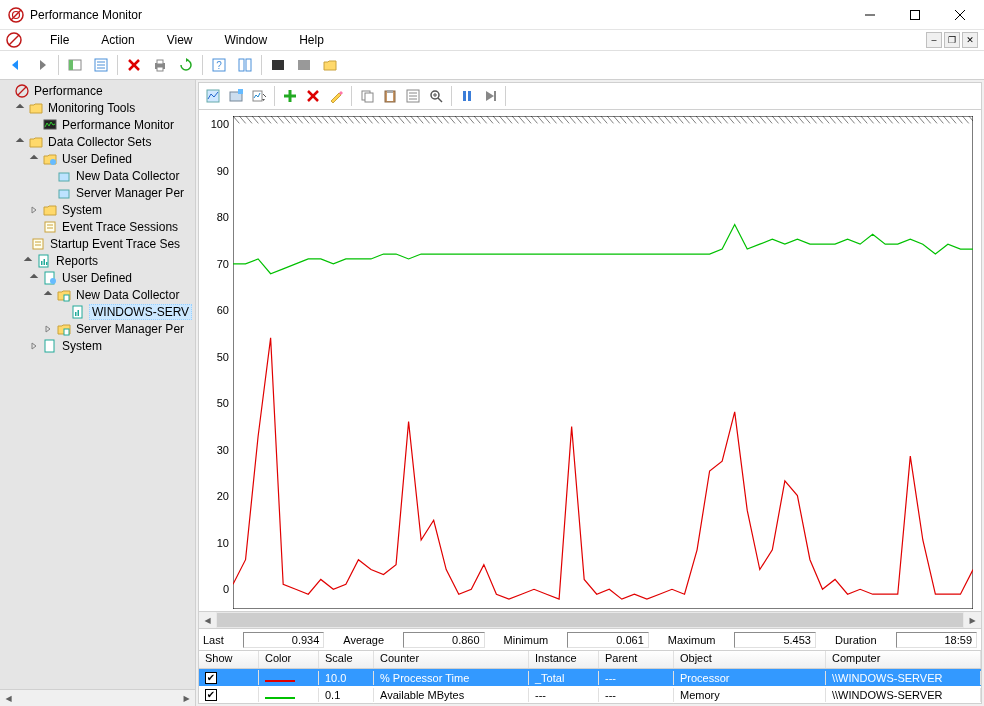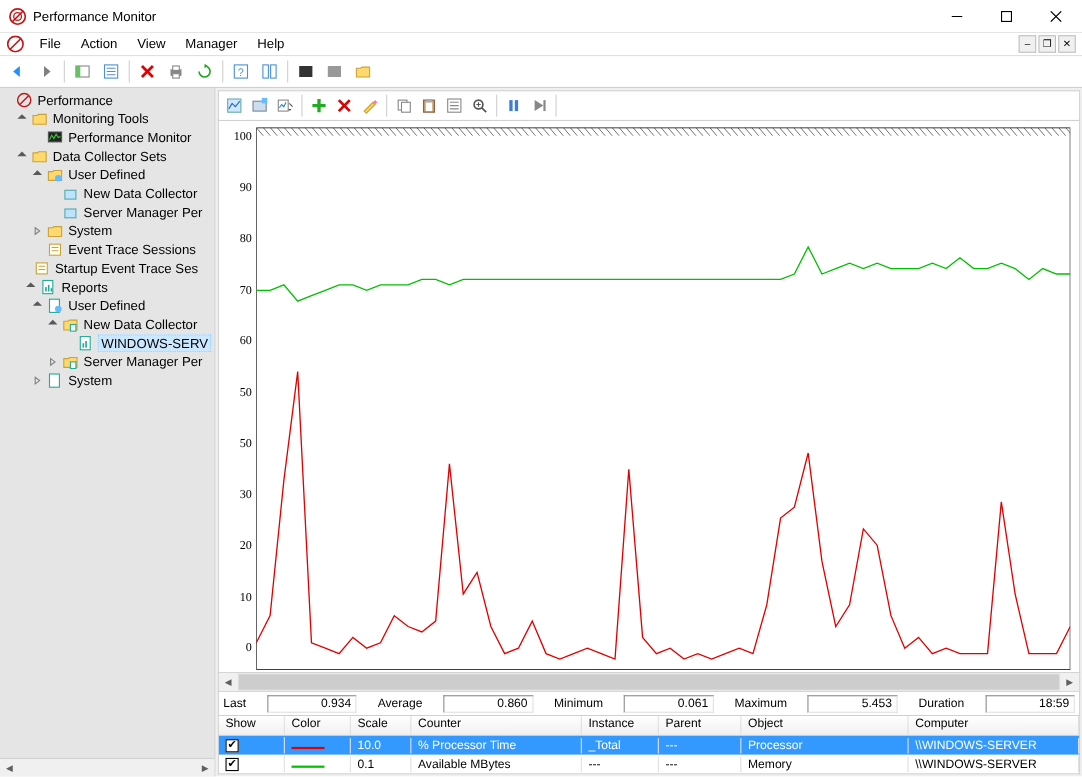--- a/index.html
+++ b/index.html
@@ -2,21 +2,21 @@
 <html><head>
 <meta charset="utf-8">
 <style>
 * { box-sizing: border-box; margin: 0; padding: 0; }
 body { font-family: "Segoe UI", Tahoma, sans-serif; font-size: 12px; background: #fff; width: 984px; height: 706px; overflow: hidden; display: flex; flex-direction: column; }
 .titlebar { height: 30px; display: flex; align-items: center; padding: 0 2px 0 8px; border-bottom: 1px solid #e5e5e5; }
 .titlebar-icon { width: 16px; height: 16px; margin-right: 6px; }
 .titlebar-text { flex: 1; font-size: 12px; }
 .win-btn { width: 45px; height: 29px; display:flex; align-items:center; justify-content:center; }
 .menubar { height: 20px; display: flex; align-items: center; padding: 0 6px; gap: 4px; }
-.menubar-left { display:flex; align-items:center; gap:2px; }
+.menubar-left { display:flex; align-items:center; gap:16px; }
 .menu-item { padding: 2px 8px; }
 .mmc-controls { margin-left:auto; display:flex; align-items:center; gap:2px; }
 .mmc-btn { width:16px; height:16px; display:flex; align-items:center; justify-content:center; border:1px solid #c0c0c0; background:#f0f0f0; font-size:9px; }
 .toolbar { height: 30px; border-top: 1px solid #e0e0e0; border-bottom: 1px solid #d0d0d0; background: #fff; display: flex; align-items: center; padding: 0 4px; gap: 2px; }
 .tb-btn { width: 24px; height: 24px; display:flex; align-items:center; justify-content:center; border:1px solid transparent; }
 .tb-sep { width:1px; height:20px; background:#d0d0d0; margin:0 2px; }
 .main { flex:1; display:flex; min-height:0; }
 .tree-pane { width: 196px; border-right: 1px solid #d0d0d0; overflow: hidden; background:#e5e5e5; display:flex; flex-direction:column; }
 .tree { flex:1; overflow:auto; padding: 2px 0; }
 .tree-row { display:flex; align-items:center; height:17px; white-space:nowrap; }
@@ -26,21 +26,21 @@
 .tree-row.selected .tree-label { background:#cce8ff; border:1px dotted #99d1ff; margin:-1px 1px; }
 .tree-scrollbar { height:17px; border-top:1px solid #d0d0d0; background:#f0f0f0; display:flex; }
 .tree-scrollbar .sb-btn { width:17px; height:16px; background:#f0f0f0; border:none; display:flex; align-items:center; justify-content:center; font-size:8px; color:#606060;}
 .tree-scrollbar .sb-track { flex:1; background:#f0f0f0; }
 
 .content-pane { flex:1; display:flex; flex-direction:column; min-width:0; background:#f0f0f0; padding:2px; }
 .inner-toolbar { height:28px; background:#fff; border:1px solid #d0d0d0; display:flex; align-items:center; padding: 0 3px; gap:1px; }
 .itb-btn { width:22px; height:22px; display:flex; align-items:center; justify-content:center; border:1px solid transparent; }
 .itb-sep { width:1px; height:20px; background:#d0d0d0; margin:0 3px; }
 .chart-wrap { flex:1; background:#fff; border:1px solid #d0d0d0; border-top:none; padding: 6px 8px 2px 4px; display:flex; flex-direction:column; min-height:0;}
-.chart-area { flex:1; display:flex; min-height:0;font-family:Liberation Serif, serif;}
+.chart-area { flex:1; display:flex; min-height:0;}
 .y-axis { width:30px; display:flex; flex-direction:column; justify-content:space-between; text-align:right; padding-right:4px; font-size:11px; color:#000; padding-bottom:14px; padding-top:2px;}
 .plot { flex:1; position:relative; }
 .plot svg { width:100%; height:100%; }
 .x-axis { height:18px; display:flex; padding-left:30px; font-size:11px; }
 .x-tick { position:absolute; transform:translateX(-50%); white-space:nowrap; }
 .x-axis-inner { position:relative; flex:1; }
 .hscroll { height:17px; background:#f0f0f0; border:1px solid #d0d0d0; border-top:none; display:flex; }
 .hscroll .sb-btn { width:17px; background:#f0f0f0; display:flex; align-items:center; justify-content:center; font-size:8px; color:#606060;}
 .hscroll .sb-track { flex:1; background:#e8e8e8; position:relative; }
 .hscroll .sb-thumb { position:absolute; left:1px; right:1px; top:1px; bottom:1px; background:#cdcdcd; }
@@ -90,21 +90,21 @@
   <div class="menubar-left">
     <span style="width:16px;height:16px;margin-right:4px;">
       <svg viewBox="0 0 16 16">
           <circle cx="8" cy="8" r="7" fill="none" stroke="#c01818" stroke-width="1.5"></circle>
           <line x1="3" y1="13" x2="13" y2="3" stroke="#c01818" stroke-width="1.5"></line>
         </svg>
     </span>
     <span class="menu-item">File</span>
     <span class="menu-item">Action</span>
     <span class="menu-item">View</span>
-    <span class="menu-item">Manager</span>
+    <span class="menu-item">Window</span>
     <span class="menu-item">Help</span>
   </div>
   <div class="mmc-controls">
     <div class="mmc-btn">–</div>
     <div class="mmc-btn">❐</div>
     <div class="mmc-btn">✕</div>
   </div>
 </div>
 
 <div class="toolbar">

